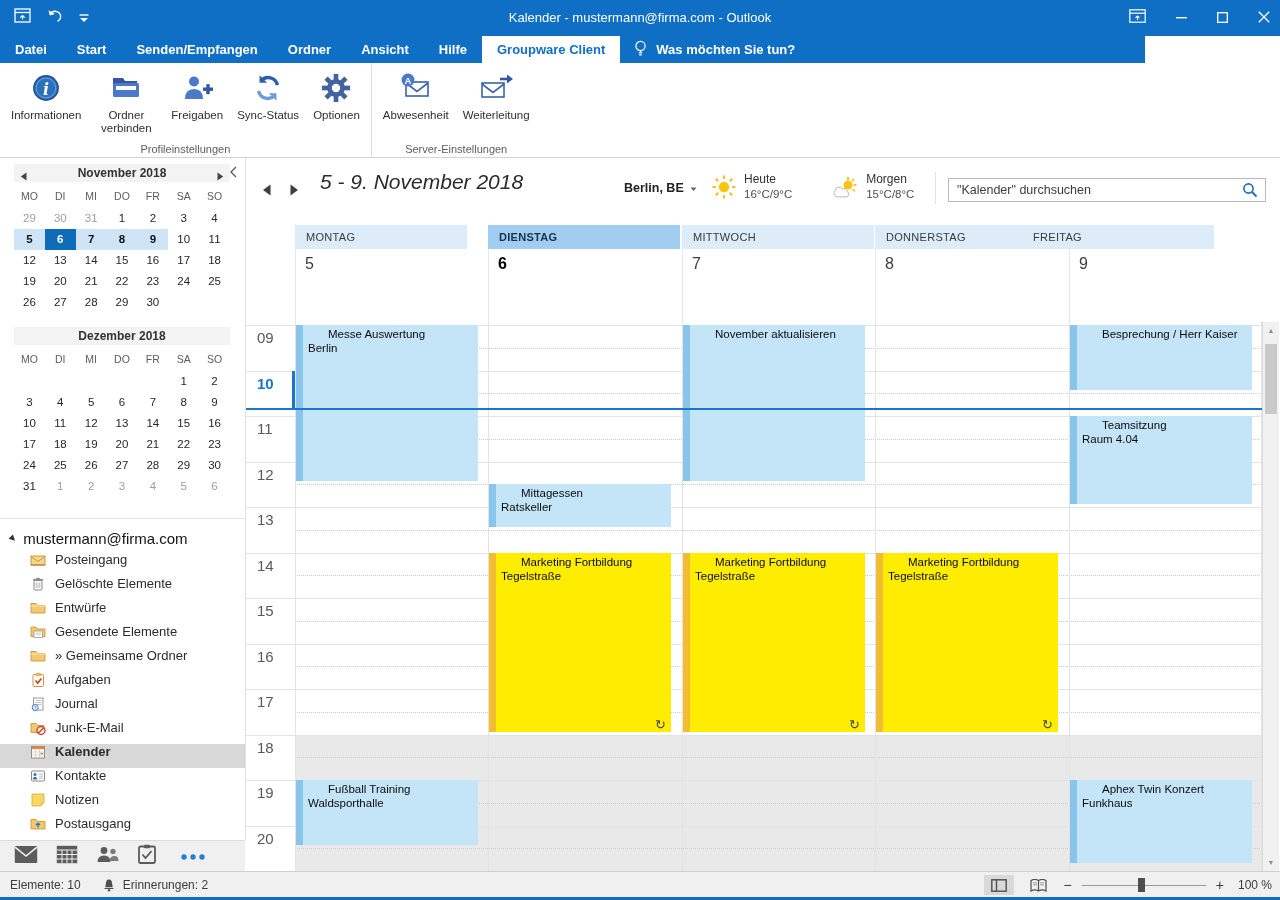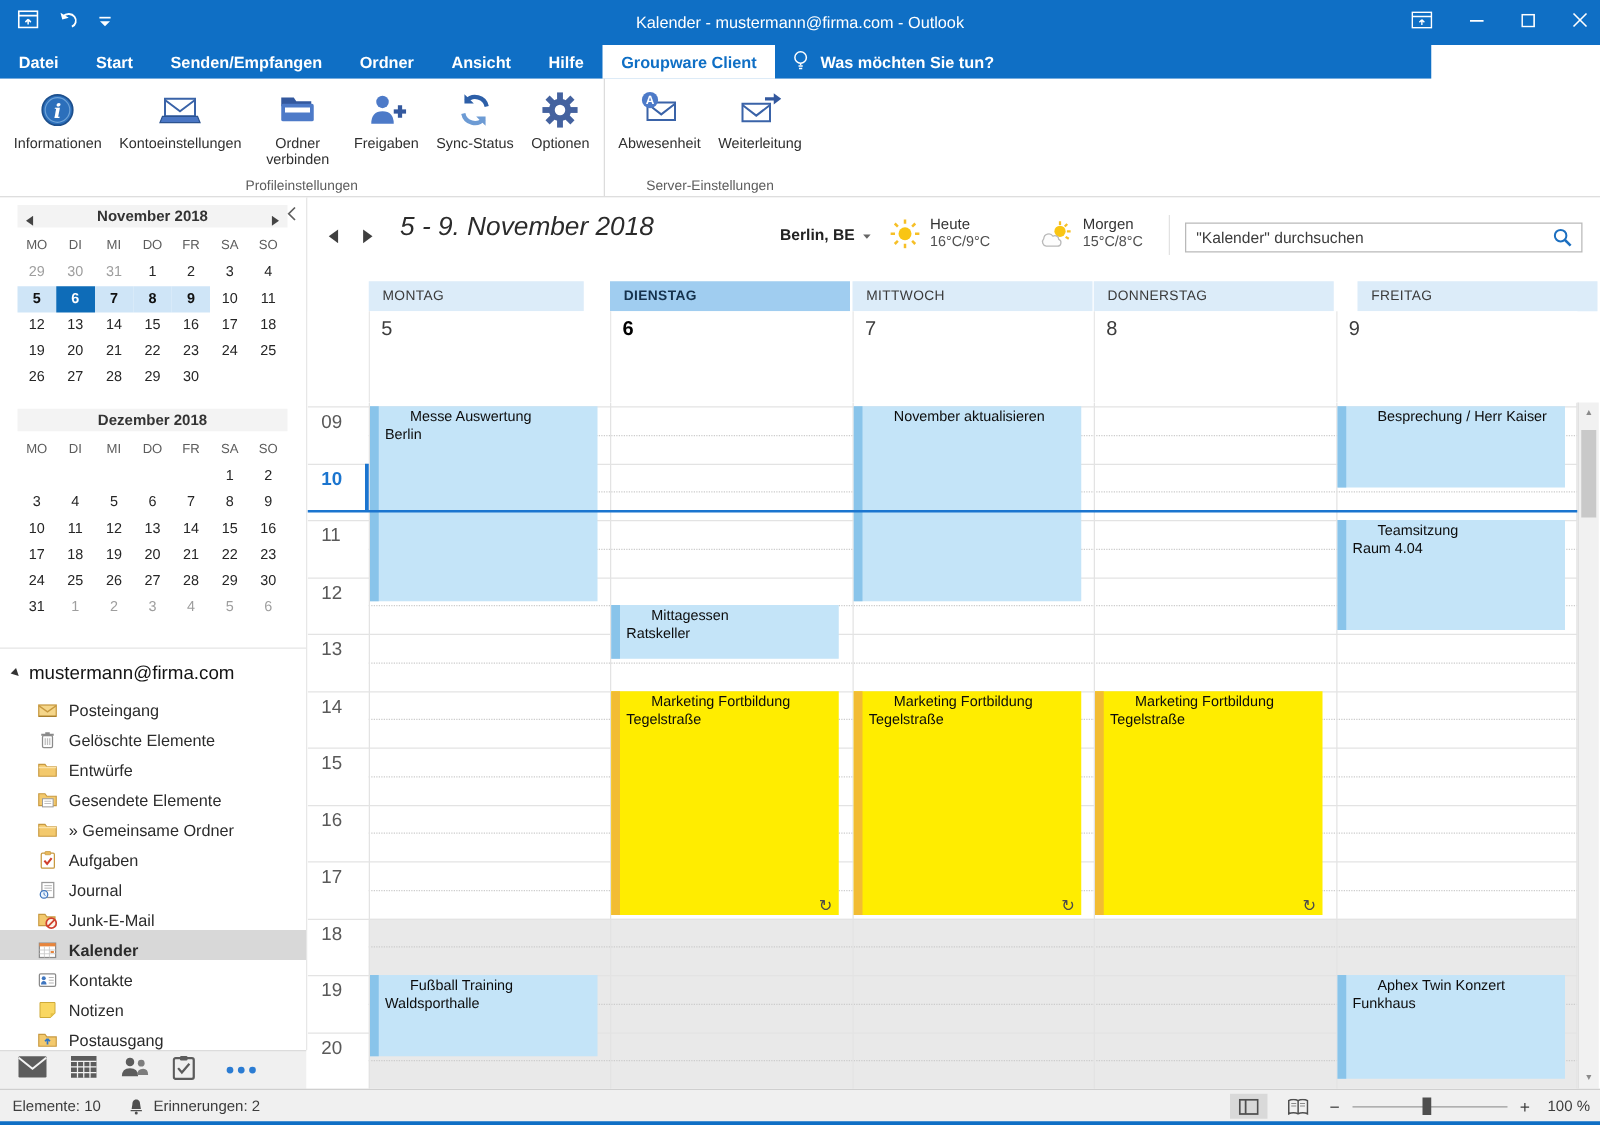--- a/index.html
+++ b/index.html
@@ -39,21 +39,21 @@
   .mc-grid{display:grid;grid-template-columns:repeat(7,1fr);}
   .mc-cell{height:21px;line-height:21px;text-align:center;font-size:11.5px;color:#262626;}
   .mc-cell.muted{color:#9e9e9e;}
   .mc-cell.range{background:#cfe5f7;font-weight:700;color:#111;}
   .mc-cell.selected{background:#0e6cb8;color:#fff;font-weight:700;}
   #sep-line{position:absolute;left:0;top:360px;width:245px;border-top:1px solid #e5e5e5;}
   #acct{position:absolute;left:0;top:368px;width:245px;height:24px;display:flex;align-items:center;
         font-size:15px;color:#141414;}
   #acct .tri{display:inline-block;transform:rotate(45deg);font-size:8px;color:#333;margin:0 7px 0 10px;}
   #folders{position:absolute;left:0;top:394px;width:245px;}
-  .folder{height:24px;display:flex;align-items:flex-end;padding-left:30px;font-size:13px;color:#2b2b2b;}
+  .folder{height:24px;display:flex;align-items:flex-start;padding-left:30px;font-size:13px;color:#2b2b2b;}
   .folder .fic{width:17px;height:16px;margin-right:8px;display:flex;align-items:center;}
   .folder.selected{background:#d8d8d8;font-weight:700;}
   
   #navbar{position:absolute;left:0;top:840px;width:245px;height:31px;background:#f0f0f0;
           border-top:1px solid #dcdcdc;display:flex;align-items:center;gap:18px;padding-left:14px;box-sizing:border-box;}
   
   #main{position:absolute;left:246px;top:158px;width:1034px;height:713px;background:#fff;overflow:hidden;}
   #cal-nav-back{position:absolute;left:16px;top:24px;}
   #cal-nav-fwd{position:absolute;left:44px;top:24px;}
   #date-range{position:absolute;left:74px;top:12px;font-size:21px;font-weight:300;color:#2b2b2b;font-style:italic;}
@@ -174,30 +174,20 @@
       <div class="rbtn">
         <div class="ric">
           <svg width="30" height="30" viewBox="0 0 32 32">
             <circle cx="16" cy="16" r="13" fill="#2c6fbb" stroke="#1d4f8c" stroke-width="1.5"></circle>
             <circle cx="16" cy="16" r="10.5" fill="none" stroke="#6ea3d8" stroke-width="1"></circle>
             <text x="16" y="23" text-anchor="middle" font-family="DejaVu Serif, serif" font-style="italic" font-weight="bold" font-size="17" fill="#fff">i</text>
           </svg>
         </div>
         <div class="rlabel">Informationen</div>
       </div>
-      <div class="rbtn">
-        <div class="ric">
-          <svg width="34" height="30" viewBox="0 0 34 30">
-            <rect x="5" y="6" width="24" height="14" fill="#fff" stroke="#3a63a8" stroke-width="1.6"></rect>
-            <path d="M5 7 L17 16 L29 7" fill="none" stroke="#3a63a8" stroke-width="1.6"></path>
-            <path d="M3 20 h28 l2 5 H1z" fill="#4a76c4" stroke="#2c5390"></path>
-          </svg>
-        </div>
-        <div class="rlabel">Kontoeinstellungen</div>
-      </div>
       <div class="rbtn two">
         <div class="ric">
           <svg width="34" height="30" viewBox="0 0 34 30">
             <path d="M4 5 h10 l2 3 h12 v4 H4z" fill="#33589e"></path>
             <rect x="4" y="10" width="26" height="14" rx="1.5" fill="#4d7ac8"></rect>
             <rect x="7" y="13" width="20" height="4" fill="#fff"></rect>
           </svg>
         </div>
         <div class="rlabel">Ordner verbinden</div>
       </div>
@@ -628,21 +618,21 @@
           <circle cx="6.5" cy="6.5" r="4.6" fill="none" stroke="#1c6fc0" stroke-width="1.6"></circle>
           <line x1="10" y1="10" x2="14.5" y2="14.5" stroke="#1c6fc0" stroke-width="2"></line>
         </svg>
       </span>
   </div>
   <div id="dayheader">
       <div class="dh-cell" style="left: 49px; width: 172px;">MONTAG</div>
       <div class="dh-cell selected" style="left: 242px; width: 192px;">DIENSTAG</div>
       <div class="dh-cell" style="left: 436px; width: 192px;">MITTWOCH</div>
       <div class="dh-cell" style="left: 629px; width: 192px;">DONNERSTAG</div>
-      <div class="dh-cell" style="left: 840px; width: 192px;">FREITAG</div>
+      <div class="dh-cell" style="left: 776px; width: 192px;">FREITAG</div>
     </div>
   <div id="daterow">
       <div class="dr-line" style="left: 49px;"></div>
       <div class="dr-num" style="left: 59px;">5</div>
       <div class="dr-line" style="left: 242px;"></div>
       <div class="dr-num selected" style="left: 252px;">6</div>
       <div class="dr-line" style="left: 436px;"></div>
       <div class="dr-num" style="left: 446px;">7</div>
       <div class="dr-line" style="left: 629px;"></div>
       <div class="dr-num" style="left: 639px;">8</div>

